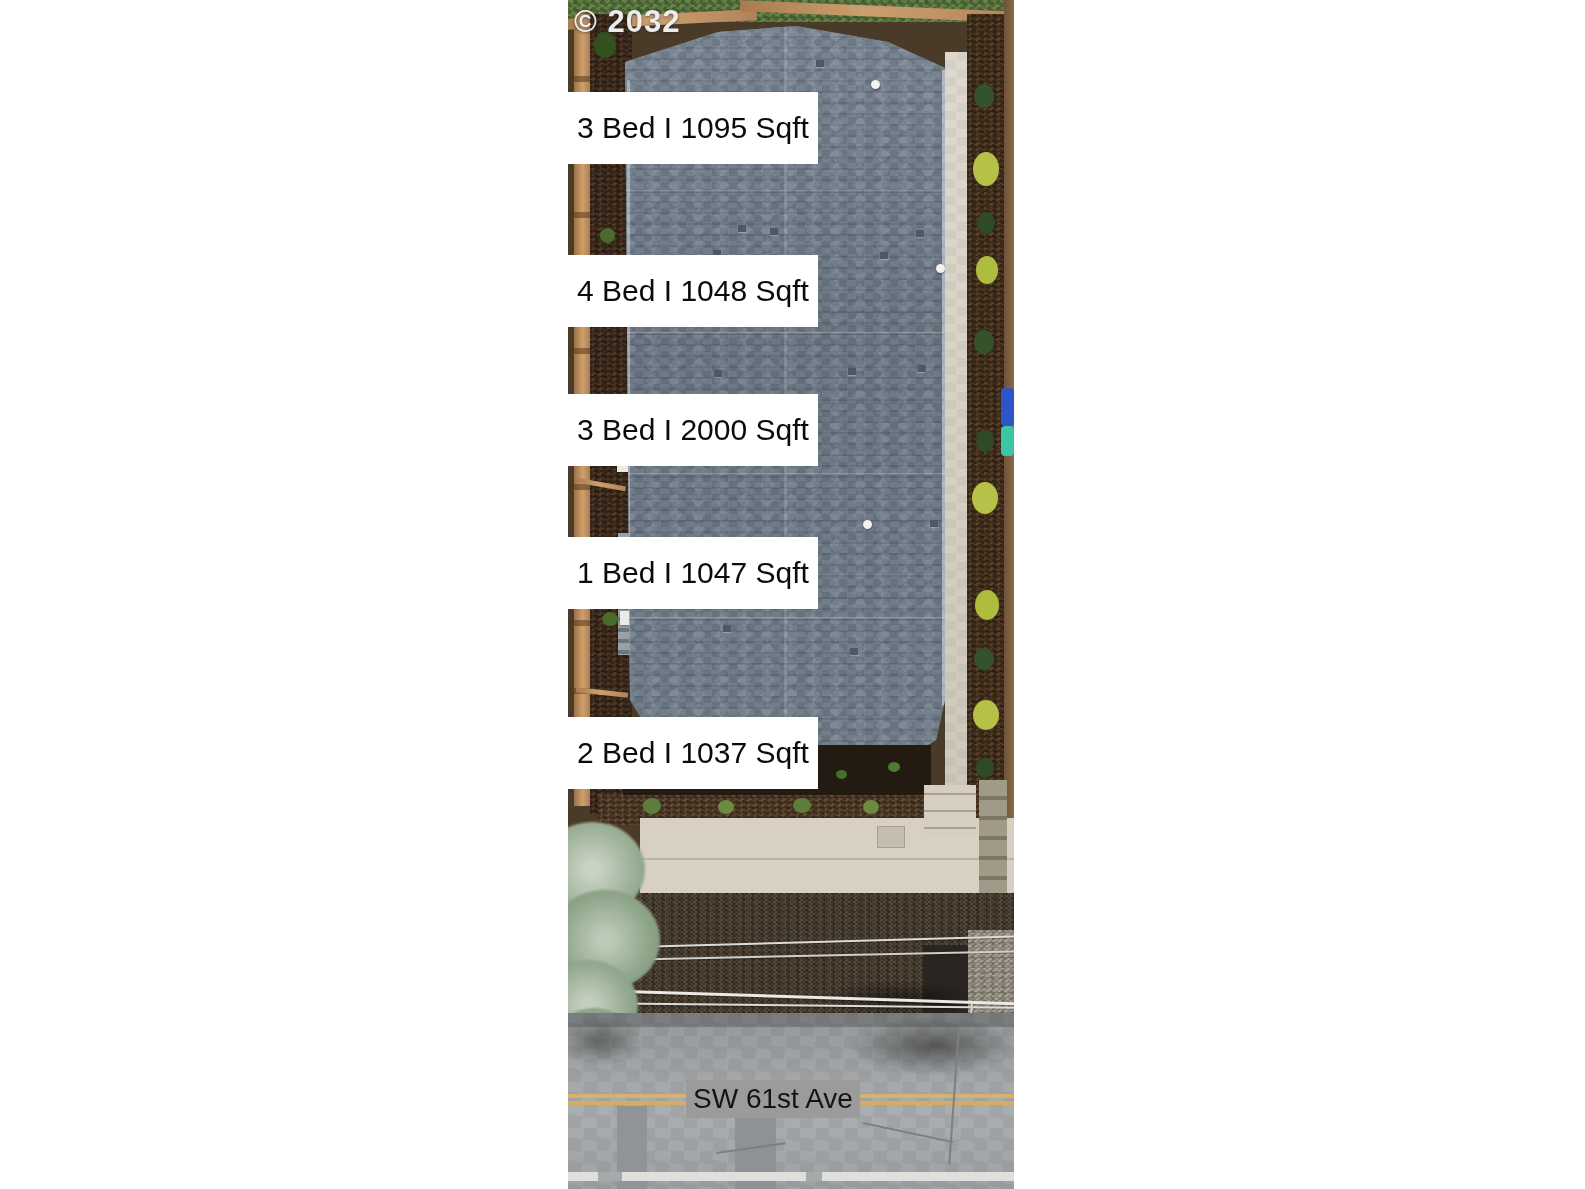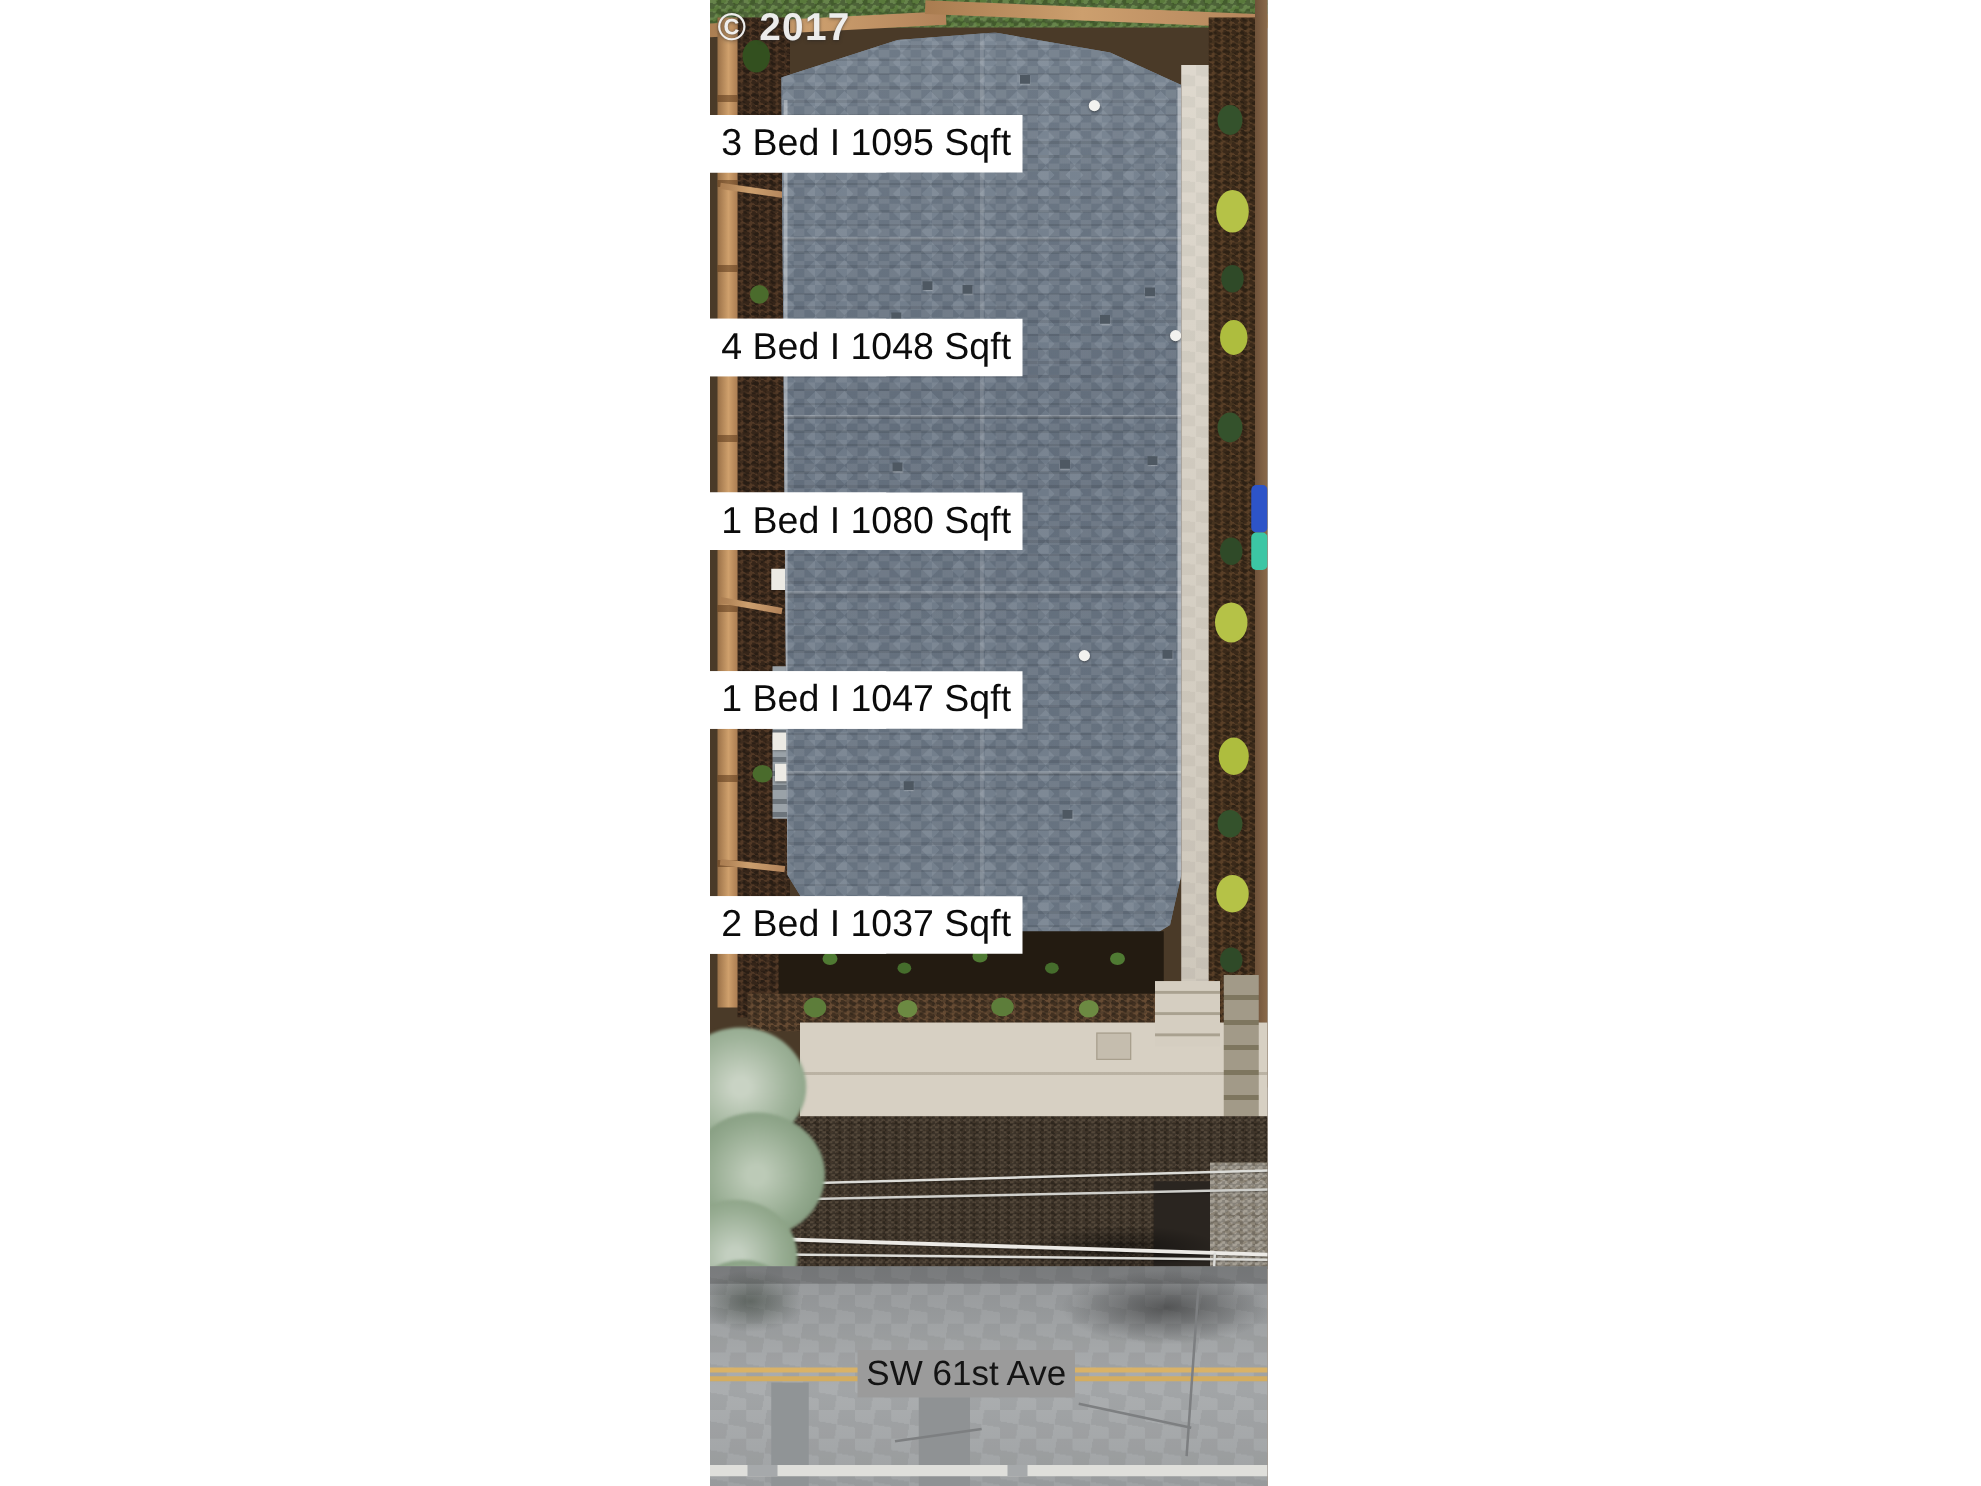--- a/index.html
+++ b/index.html
@@ -47,21 +47,21 @@
   .dome{width:9px;height:9px;border-radius:50%;background:#f2f2ef;box-shadow:0 1px 2px rgba(0,0,0,.4);}
   .acunit{background:#eceae4;box-shadow:0 1px 2px rgba(0,0,0,.35);}
   .shrub{border-radius:50%;filter:blur(.6px);}
   .treeblob{border-radius:50%;filter:blur(1.2px);}
   .pline{height:2px;background:#dcdcd8;box-shadow:0 1px 1px rgba(0,0,0,.25);transform-origin:left center;}
   .crack{background:#7d7f81;transform-origin:left center;}
 
   
   .unit-label{left:50%;transform:translateX(-50%);text-align:center;z-index:5;width:446px;}
   .unit-label .l1,.unit-label .l2{display:block;margin:0 auto;width:fit-content;background:#ffffff;
-      color:#0b0b0b;font-size:30px;line-height:40px;padding:3px 9px;white-space:nowrap;}
+      color:#0b0b0b;font-size:30px;line-height:40px;padding:16px 9px;white-space:nowrap;}
   .street-label{background:#9b9b9b;color:#141414;font-size:28px;line-height:38px;text-align:center;z-index:5;}
   .watermark{color:rgba(252,252,252,.92);font-size:31px;font-weight:bold;z-index:6;
       text-shadow:0 1px 3px rgba(40,40,40,.55), 0 0 1px rgba(60,60,60,.5);letter-spacing:1px;}
 </style>
 </head>
 <body>
 
 <div id="stage">
   <div id="photo">
 
@@ -187,28 +187,28 @@
     <div class="unit-label" style="top:92px;">
       <span class="l1">11078 #5</span>
       <span class="l2">3 Bed I 1095 Sqft</span>
     </div>
     <div class="unit-label" style="top:255px;">
       <span class="l1">11076 #4</span>
       <span class="l2">4 Bed I 1048 Sqft</span>
     </div>
     <div class="unit-label" style="top:394px;">
       <span class="l1">11074 #3</span>
-      <span class="l2">1 Bed I 1080 Sqft</span>
+      <span class="l2">3 Bed I 2000 Sqft</span>
     </div>
     <div class="unit-label" style="top:537px;">
       <span class="l1">11072 #2</span>
       <span class="l2">1 Bed I 1047 Sqft</span>
     </div>
     <div class="unit-label" style="top:717px;">
       <span class="l1">11070 #1</span>
       <span class="l2">2 Bed I 1037 Sqft</span>
     </div>
 
     <div class="street-label" style="left:118px;top:1080px;width:174px;height:38px;">SW 61st Ave</div>
 
-    <div class="watermark" style="left:6px;top:4px;">© 2017</div>
+    <div class="watermark" style="left:6px;top:4px;">© 2032</div>
   </div>
 </div>
 
 </body></html>

